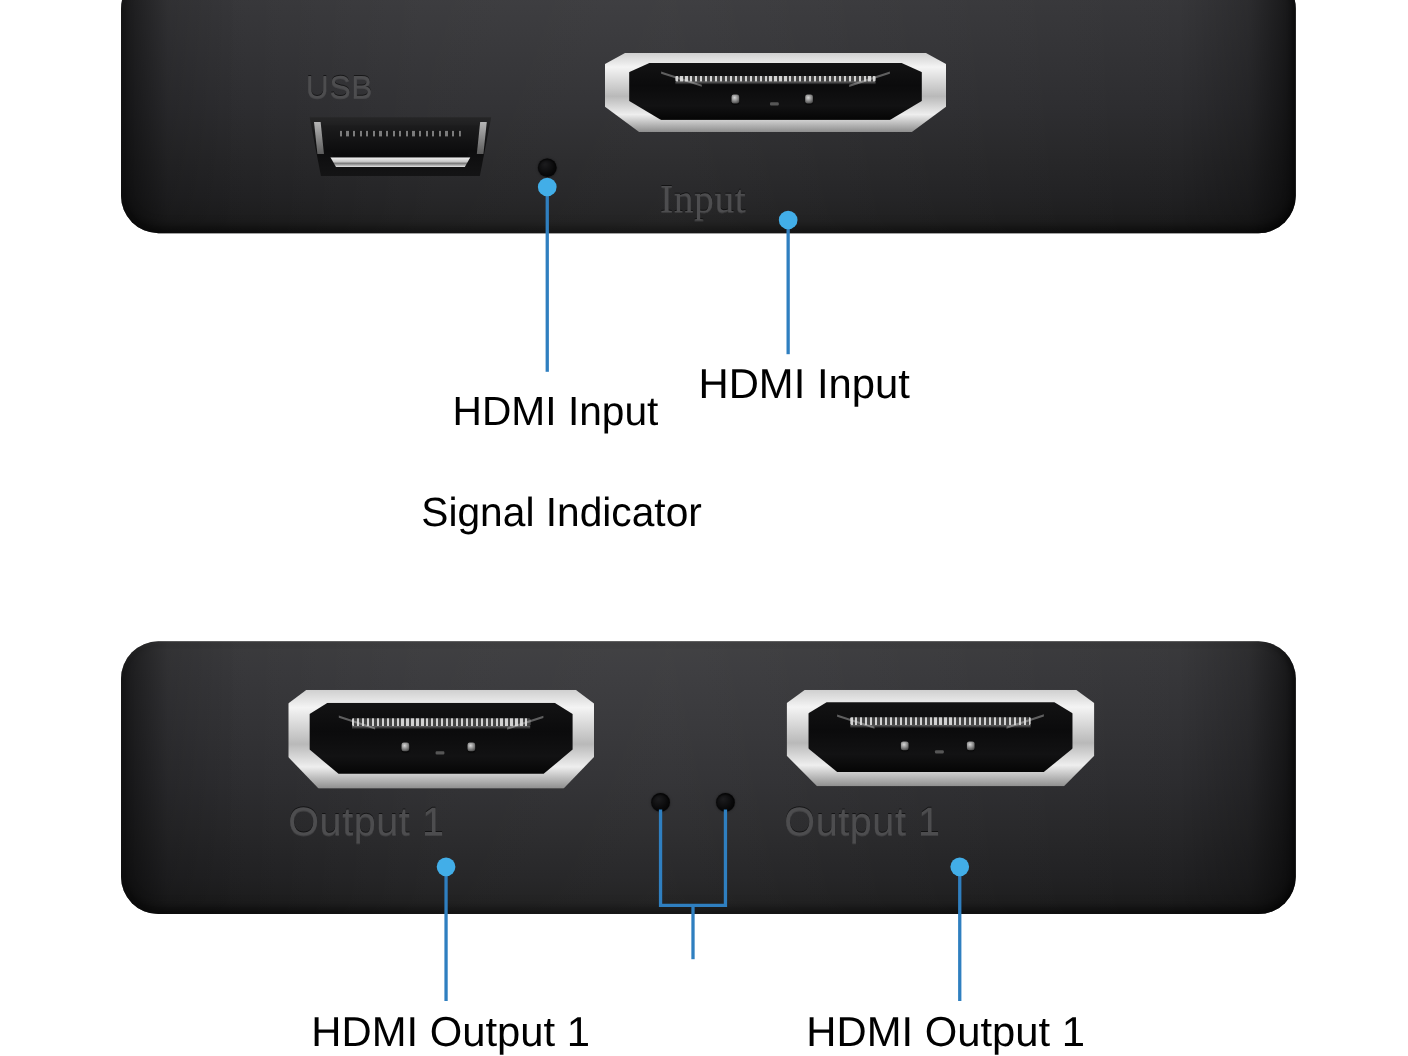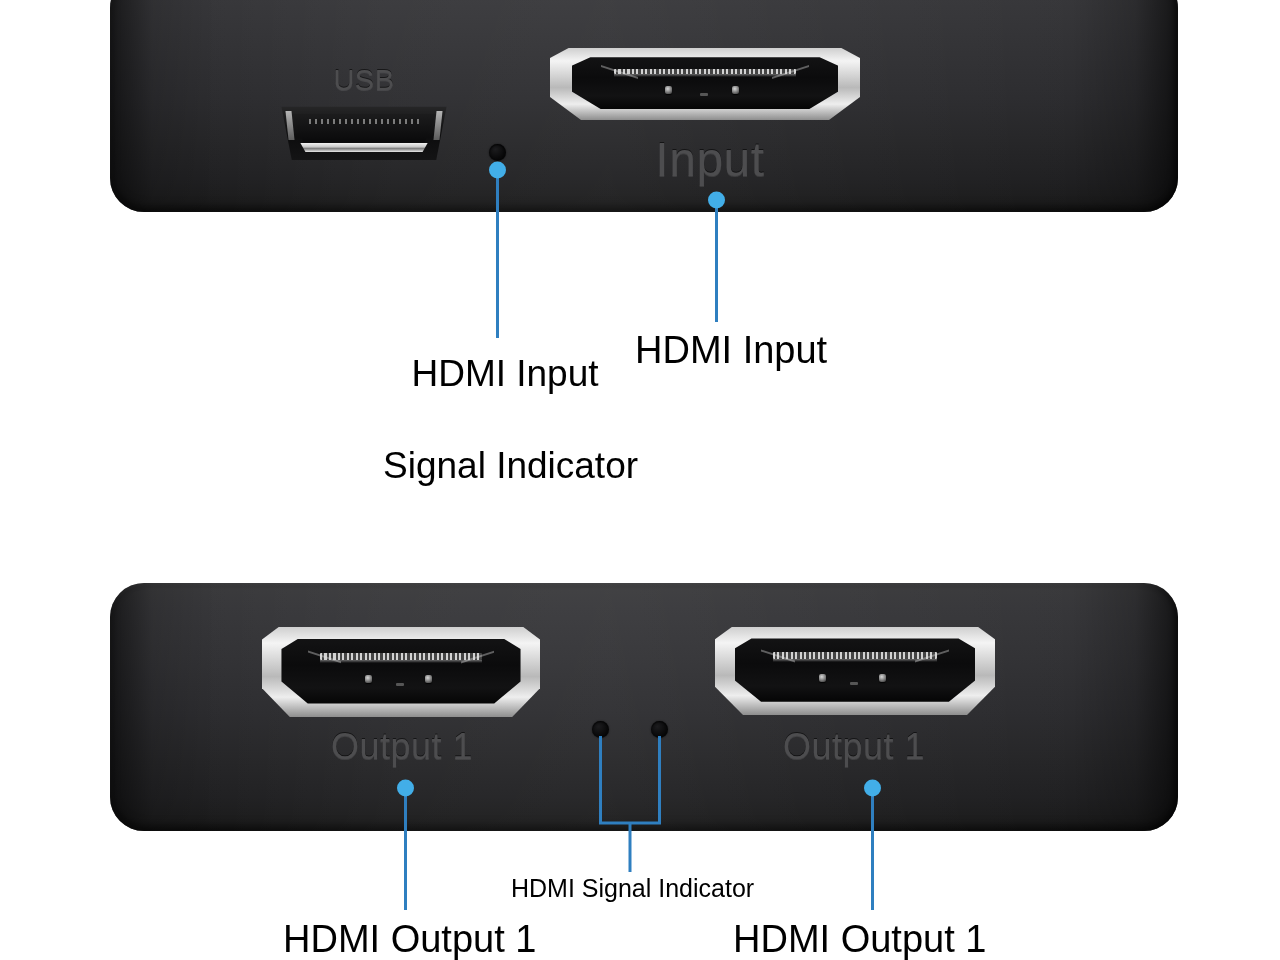--- a/index.html
+++ b/index.html
@@ -191,29 +191,29 @@
       rgba(20,20,20,.9) 2px, rgba(20,20,20,.9) 6px);
     opacity: .8;
   }
 
   
   .silk {
     position: absolute;
     color: #4d4d4f;
     font-family: "Liberation Sans", sans-serif;
     font-weight: 400;
-    text-align: center;
+    text-align: left;
     white-space: nowrap;
     text-shadow: 0 1px 0 rgba(255,255,255,0.10), 0 -1px 0 rgba(0,0,0,0.55);
     letter-spacing: 0.5px;
     z-index: 5;
     user-select: none;
   }
   #silk-usb     { left: 278px; top: 64px;  width: 172px; font-size: 29px; }
-  #silk-input   { left: 600px; top: 132px; width: 220px; font-size: 48px; }
+  #silk-input   { left: 600px; top: 160px; width: 220px; font-size: 36px; font-family: Liberation Serif, serif; }
   #silk-out-l   { left: 262px; top: 726px; width: 280px; font-size: 36px; }
   #silk-out-r   { left: 713px; top: 726px; width: 282px; font-size: 36px; }
 
   
   .led {
     position: absolute;
     border-radius: 50%;
     background: radial-gradient(circle at 38% 32%, #1c1c1e 0%, #0a0a0b 55%, #000 100%);
     box-shadow: inset 0 1px 2px rgba(0,0,0,0.9), 0 0 2px rgba(0,0,0,0.6);
     z-index: 6;
@@ -351,19 +351,18 @@
     </g>
   </svg>
 
   <div class="callout-label" id="label-input-signal">
     <span class="l1">HDMI Input</span>
     <span class="l2">Signal Indicator</span>
   </div>
 
   <div class="callout-label" id="label-hdmi-input">HDMI Input</div>
 
-  <div class="callout-label" id="label-signal-indicator">HDMI Signal Indicator</div>
 
   <div class="callout-label" id="label-output-left">HDMI Output 1</div>
 
   <div class="callout-label" id="label-output-right">HDMI Output 1</div>
 
 </div>
 
 </body></html>

